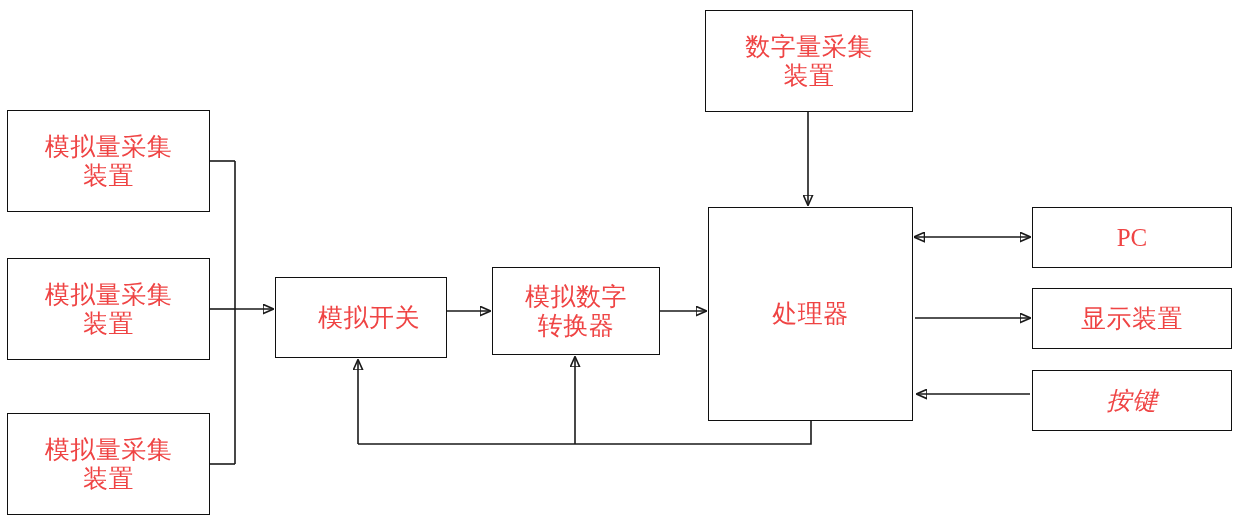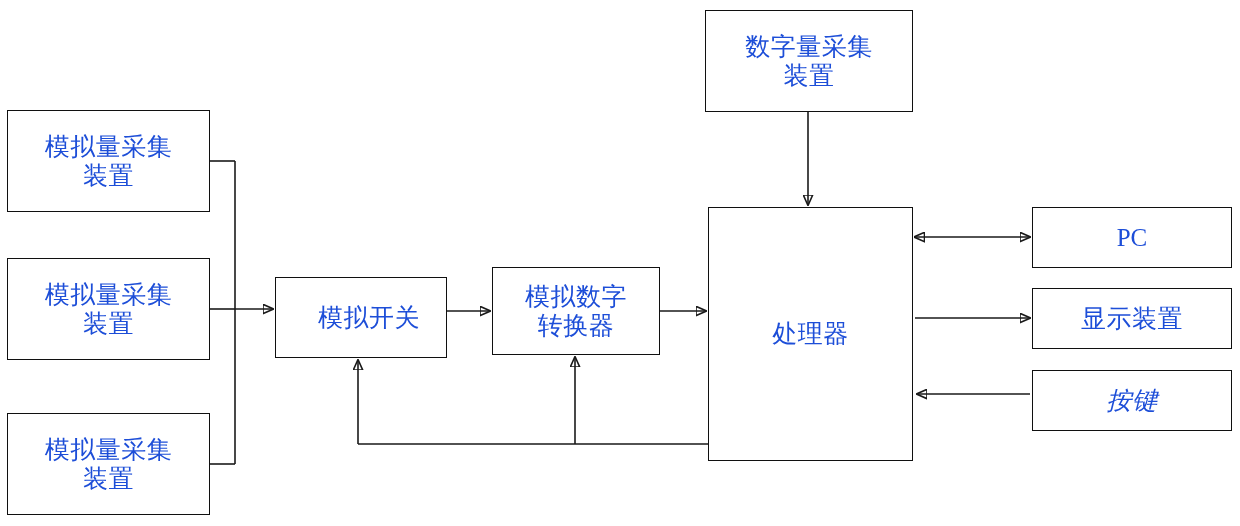--- a/index.html
+++ b/index.html
@@ -19,21 +19,21 @@
   }
   .node {
     position: absolute;
     box-sizing: border-box;
     border: 1.6px solid #101010;
     background: #ffffff;
     display: flex;
     align-items: center;
     justify-content: center;
     text-align: center;
-    color: #1d4ed8;
+    color: #ef4444;
     line-height: 1.18;
     padding: 2px 4px;
   }
   .node .label {
     display: block;
     white-space: pre-line;
   }
   .cjk {
     font-family: "DejaVu Sans", "Liberation Sans", sans-serif;
     font-size: 25px;
@@ -147,21 +147,21 @@
 
   <div class="node cjk" style="left: 275px; top: 277px; width: 172px; height: 81px; padding-left: 20px;">
     <span class="label">模拟开关</span>
   </div>
 
   <div class="node cjk" style="left: 492px; top: 267px; width: 168px; height: 88px;">
     <span class="label">模拟数字
 转换器</span>
   </div>
 
-  <div class="node cjk" style="left: 708px; top: 207px; width: 205px; height: 254px;">
+  <div class="node cjk" style="left: 708px; top: 207px; width: 205px; height: 214px;">
     <span class="label">处理器</span>
   </div>
 
   <div class="node latin" style="left: 1032px; top: 207px; width: 200px; height: 61px;">
     <span class="label">PC</span>
   </div>
 
   <div class="node cjk" style="left: 1032px; top: 288px; width: 200px; height: 61px;">
     <span class="label">显示装置</span>
   </div>

